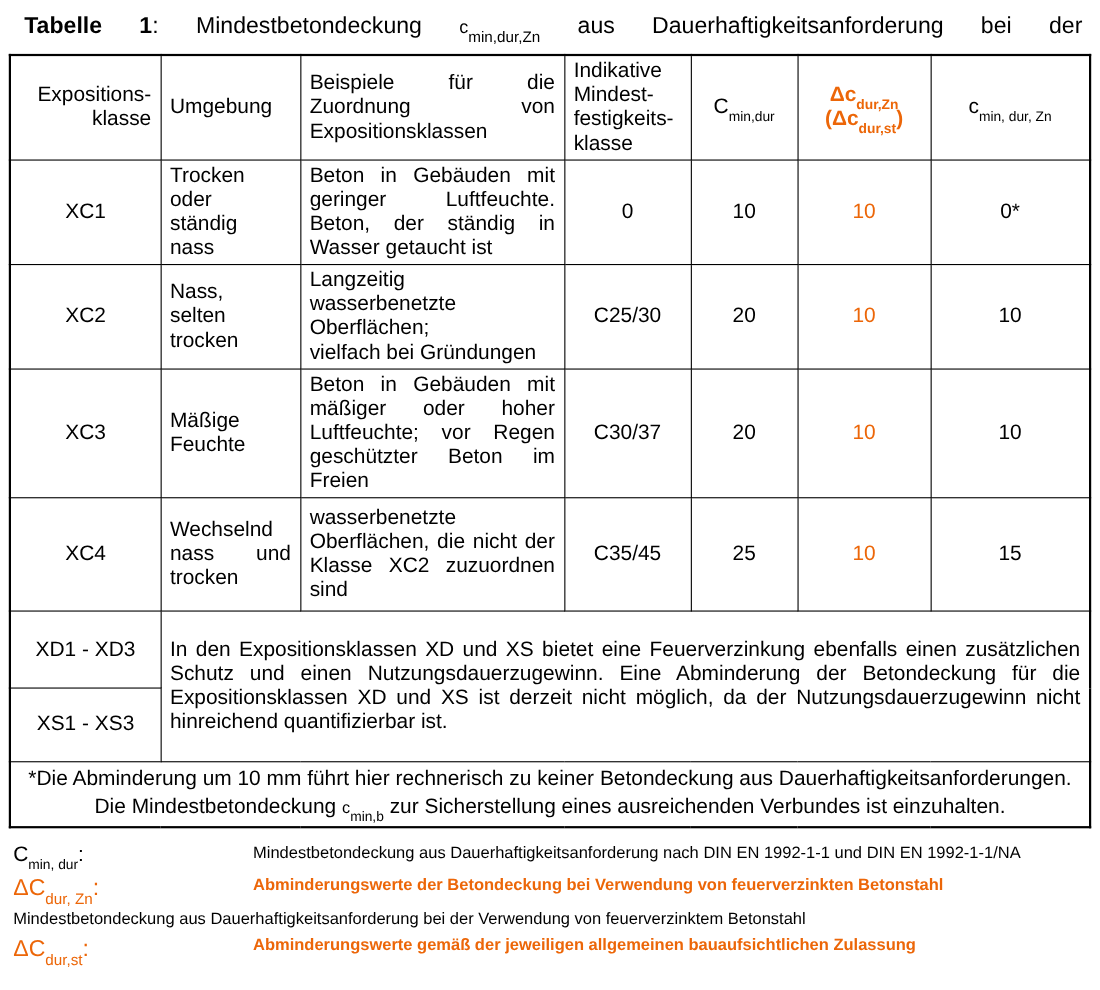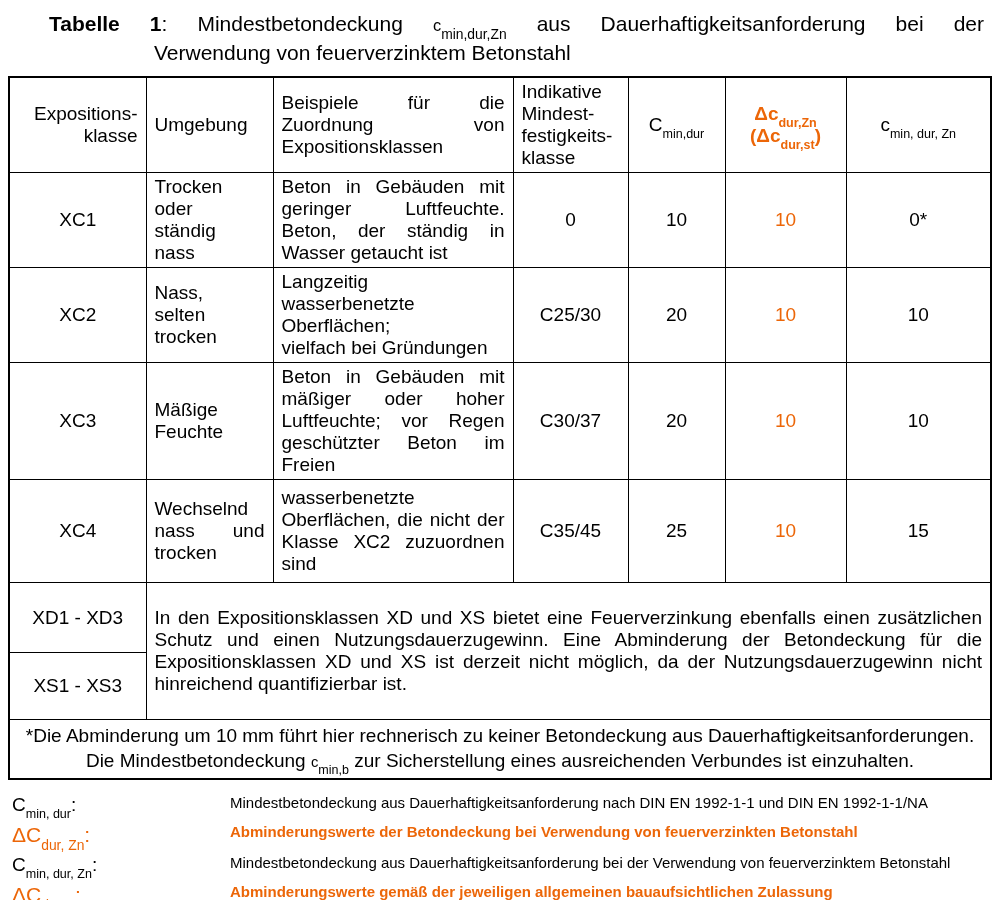--- a/index.html
+++ b/index.html
@@ -7,21 +7,21 @@
   html, body { margin: 0; padding: 0; }
   body {
     width: 1000px; height: 900px; background: #ffffff; color: #000;
     font-family: "Liberation Sans", sans-serif;
   }
   .page { padding: 8px 8px 0 8px; }
 
   
   .title { font-size: 21px; line-height: 27px; margin: 2px 8px 10px 14px; }
   .title-line1 { text-align: justify; text-align-last: justify; }
-  .title-line1 b { font-weight: bold; margin-left: 27px; }
+  .title-line1 b { font-weight: bold; }
   .title-line2 { margin-left: 132px; }
   .sym .sym-base { font-size: 0.78em; }
   sub { font-size: 0.66em; line-height: 0; position: relative; bottom: -0.18em; }
 
   
   table.main {
     border-collapse: collapse; table-layout: fixed; width: 982px;
     border: 2px solid #000; margin-top: 4px;
   }
   table.main th, table.main td {
@@ -68,21 +68,20 @@
 
 <div class="page">
 
   <div class="title">
     <div class="title-line1">
       <b>Tabelle 1</b><span>:</span>
       <span>Mindestbetondeckung</span>
       <span class="sym"><span class="sym-base">c</span><sub>min,dur,Zn</sub></span>
       <span>aus Dauerhaftigkeitsanforderung bei der</span>
     </div>
-    <div class="title-line2">Verwendung von feuerverzinktem Betonstahl</div>
   </div>
 
   <table class="main">
     <colgroup>
       <col style="width:137px">
         <col style="width:127px">
         <col style="width:240px">
       <col style="width:115px">
         <col style="width:97px">
         <col style="width:121px">
@@ -181,21 +180,20 @@
       <span class="legend-term"><span>C</span><sub>min, dur</sub><span>:</span></span>
       <span class="legend-desc">Mindestbetondeckung aus Dauerhaftigkeitsanforderung nach DIN EN 1992-1-1 und DIN EN 1992-1-1/NA</span>
     </div>
 
     <div class="legend-row">
       <span class="legend-term accent"><span>ΔC</span><sub>dur, Zn</sub><span>:</span></span>
       <span class="legend-desc accent">Abminderungswerte der Betondeckung bei Verwendung von feuerverzinkten Betonstahl</span>
     </div>
 
     <div class="legend-row">
-      <span class="legend-term"><span>C</span><sub>min, dur, Zn</sub><span>:</span></span>
       <span class="legend-desc">Mindestbetondeckung aus Dauerhaftigkeitsanforderung bei der Verwendung von feuerverzinktem Betonstahl</span>
     </div>
 
     <div class="legend-row">
       <span class="legend-term accent"><span>ΔC</span><sub>dur,st</sub><span>:</span></span>
       <span class="legend-desc accent">Abminderungswerte gemäß der jeweiligen allgemeinen bauaufsichtlichen Zulassung</span>
     </div>
 
   </div>
 </div>

